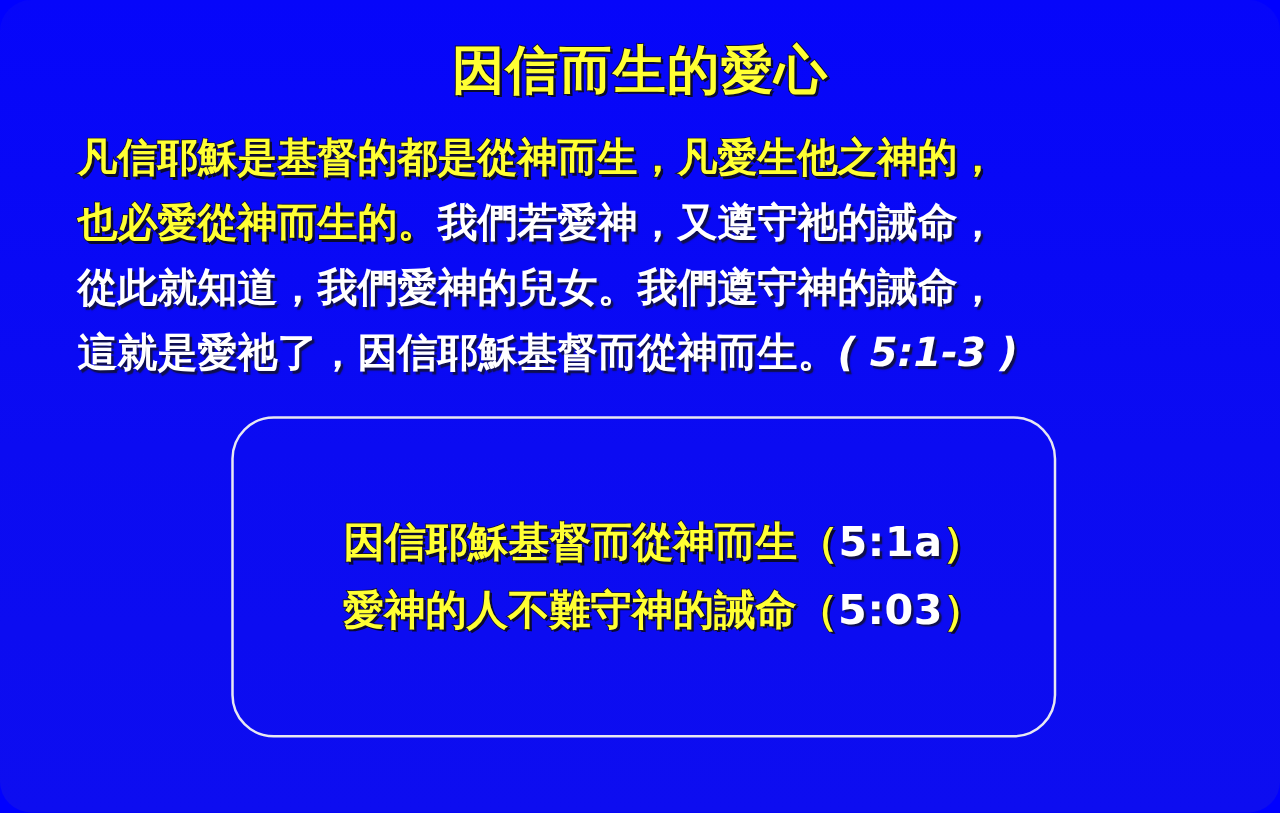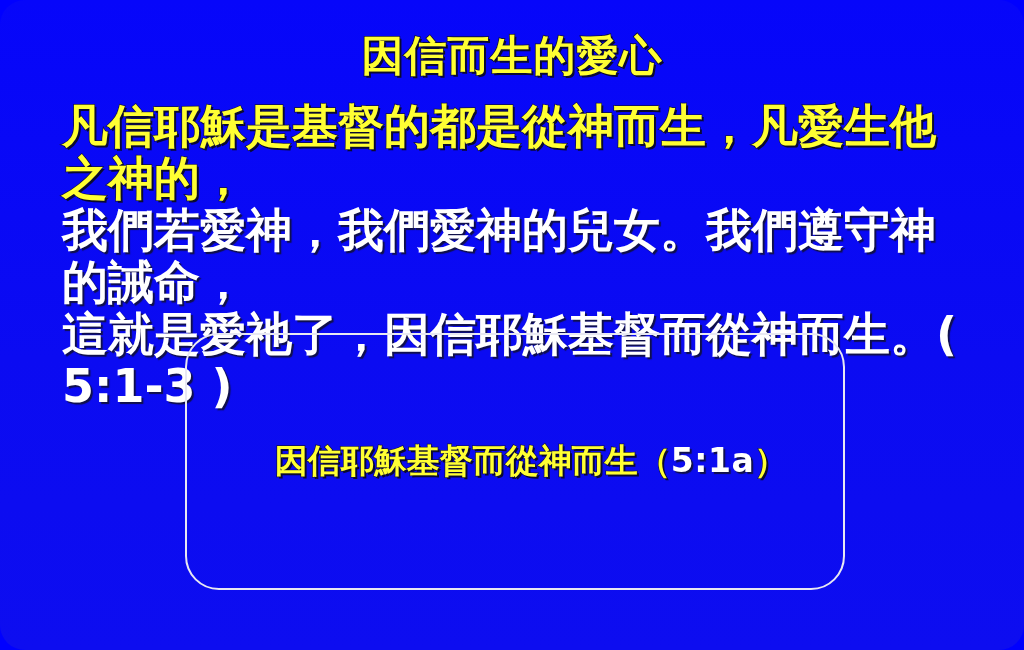--- a/index.html
+++ b/index.html
@@ -42,40 +42,41 @@
     text-shadow: 2px 2px 0 #0a0a30;
     white-space: nowrap;
   }
 
   
   .scripture {
     position: absolute;
     top: 100px;
     left: 62px;
     width: 902px;
-    font-size: 46px;
+    font-size: 32px;
     font-weight: bold;
     line-height: 52px;
     letter-spacing: 0px;
     text-align: left;
   }
   .scripture .seg-yellow {
     color: #ffff33;
     -webkit-text-stroke: 1.4px #14143c;
     paint-order: stroke fill;
     text-shadow: 2px 2px 0 #0a0a30;
   }
   .scripture .seg-white {
     color: #ffffff;
     text-shadow: 2px 2px 1px #10104a;
   }
   .scripture .ref {
     color: #ffffff;
     font-weight: bold;
     text-shadow: 2px 2px 1px #10104a;
+    font-style: italic;
   }
 
   
   .points-box {
     position: absolute;
     left: 185px;
     top: 333px;
     width: 660px;
     height: 257px;
     border: 2px solid #e8e8f2;
@@ -119,35 +120,41 @@
 <div class="slide">
 
   <div class="slide-title">因信而生的愛心</div>
 
   <div class="scripture">
 
     <div class="scripture-line">
       <span class="seg-yellow">凡信耶穌是基督的都是從神而生，凡愛生他之神的，</span>
     </div>
 
+    <div class="scripture-line">
+      <span class="seg-yellow">也必愛從神而生的。</span><span class="seg-white">我們若愛神，又遵守祂的誡命，</span>
+    </div>
 
     <div class="scripture-line">
-      <span class="seg-white">我們若愛神，我們愛神的兒女。我們遵守神的誡命，</span>
+      <span class="seg-white">從此就知道，我們愛神的兒女。我們遵守神的誡命，</span>
     </div>
 
     <div class="scripture-line">
       <span class="seg-white">這就是愛祂了，因信耶穌基督而從神而生。</span><span class="ref">( 5:1-3 )</span>
     </div>
 
   </div>
 
   <div class="points-box">
 
     <div class="point-row">
       <span class="point-text">因信耶穌基督而從神而生</span><span class="paren">（</span><span class="point-ref">5:1a</span><span class="paren">）</span>
     </div>
 
 
 
+    <div class="point-row">
+      <span class="point-text">愛神的人不難守神的誡命</span><span class="paren">（</span><span class="point-ref">5:03</span><span class="paren">）</span>
+    </div>
 
   </div>
 
 </div>
 
 </body></html>

